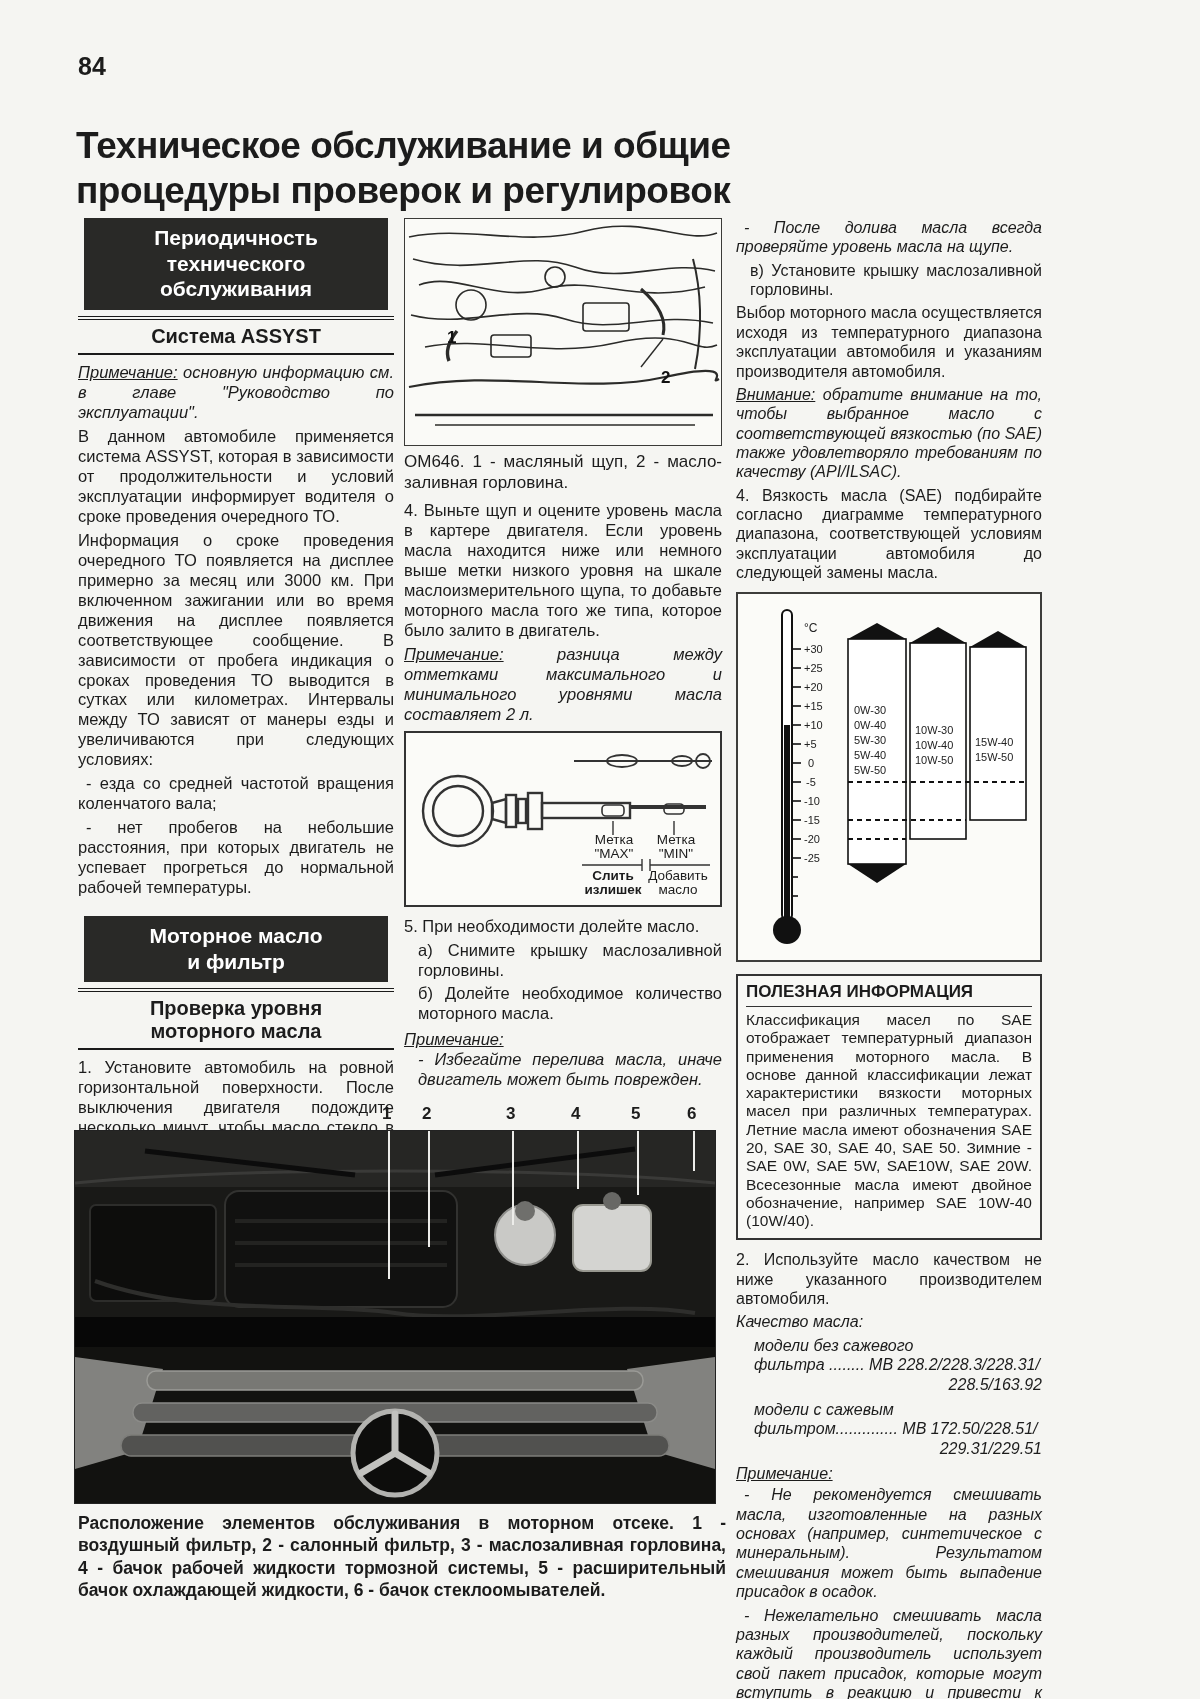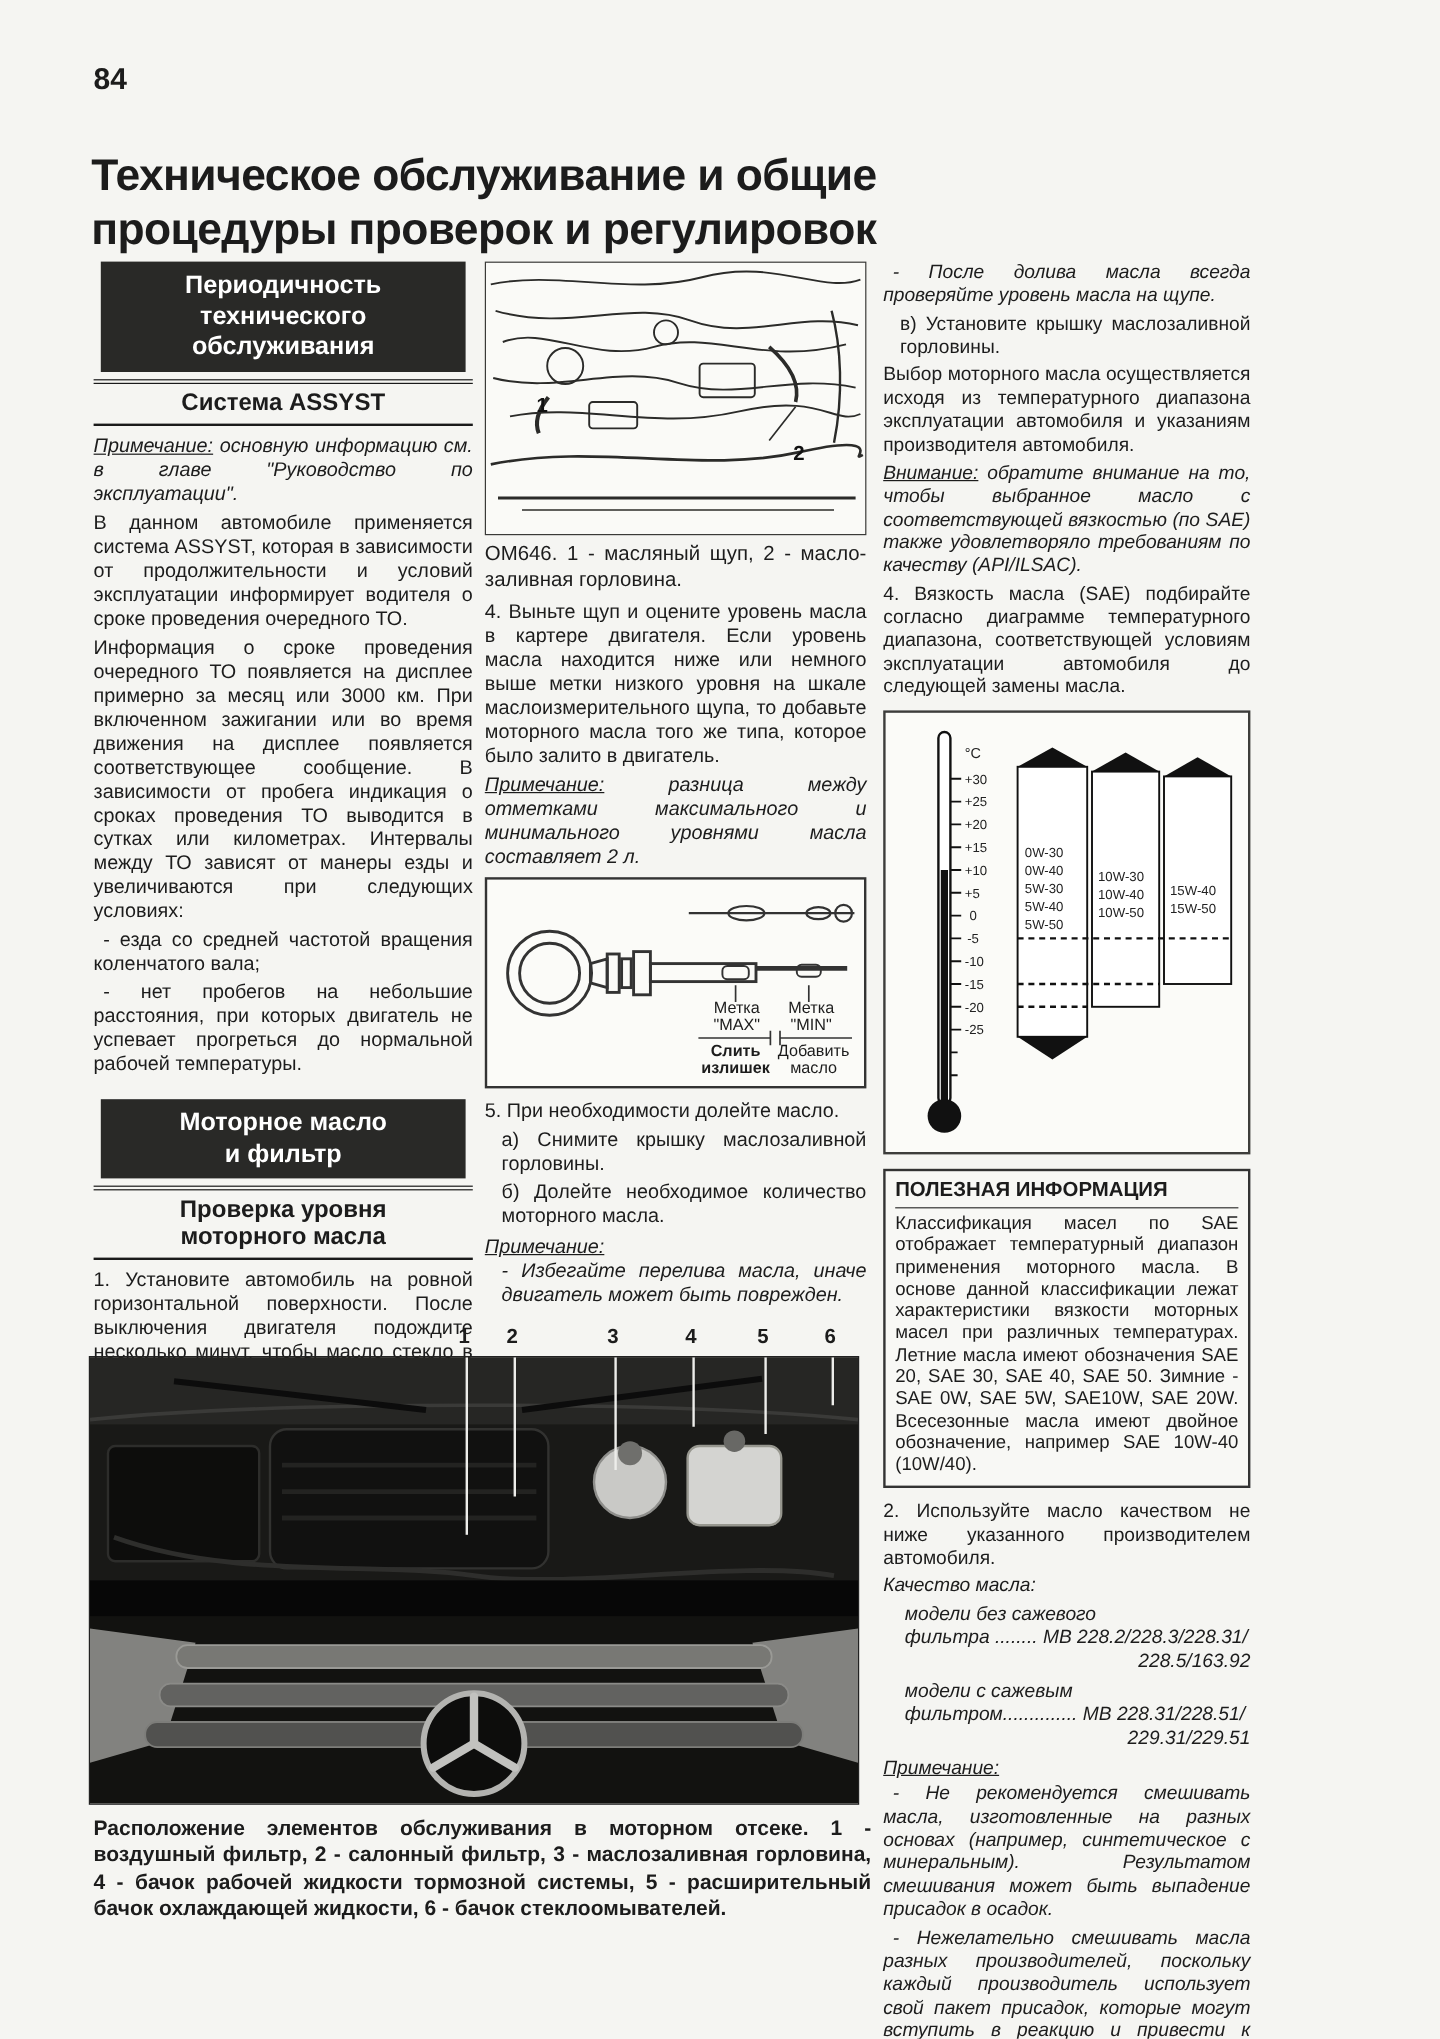--- a/index.html
+++ b/index.html
@@ -250,21 +250,21 @@
     <div class="body">Классификация масел по SAE отображает температурный диапазон применения моторного масла. В основе данной классификации лежат характеристики вязкости моторных масел при различных температурах. Летние масла имеют обозначения SAE 20, SAE 30, SAE 40, SAE 50. Зимние - SAE 0W, SAE 5W, SAE10W, SAE 20W. Всесезонные масла имеют двойное обозначение, например SAE 10W-40 (10W/40).</div>
   </div>
 
   <p class="p">2. Используйте масло качеством не ниже указанного производителем автомобиля.</p>
   <div class="quality">
     <p class="p">Качество масла:</p>
     <p class="p name" style="margin-bottom:0;">модели без сажевого</p>
     <p class="p leader" style="margin-bottom:0;">фильтра ........ МВ 228.2/228.3/228.31/</p>
     <p class="p cont">228.5/163.92</p>
     <p class="p name" style="margin-bottom:0;">модели с сажевым</p>
-    <p class="p leader" style="margin-bottom:0;">фильтром.............. МВ 228.31/228.51/</p>
+    <p class="p leader" style="margin-bottom:0;">фильтром.............. МВ 172.50/228.51/</p>
     <p class="p cont">229.31/229.51</p>
   </div>
   <p class="p it u" style="margin-bottom:2px;">Примечание:</p>
   <p class="p it hang">- Не рекомендуется смешивать масла, изготовленные на разных основах (например, синтетическое с минеральным). Результатом смешивания может быть выпадение присадок в осадок.</p>
   <p class="p it hang">- Нежелательно смешивать масла разных производителей, поскольку каждый производитель использует свой пакет присадок, которые могут вступить в реакцию и привести к ухудшению свойств масла.</p>
 </div>
 
 <div id="bottom-figure">
   <div id="callout-row">
     <span style="left:308px;">1</span>

